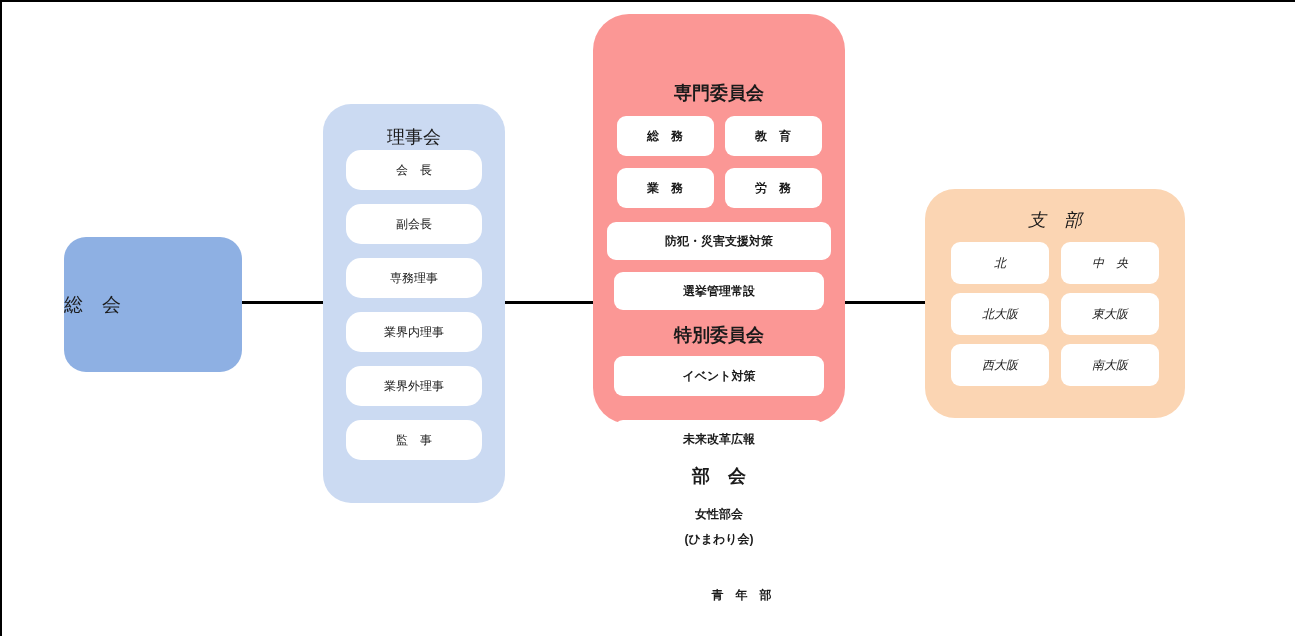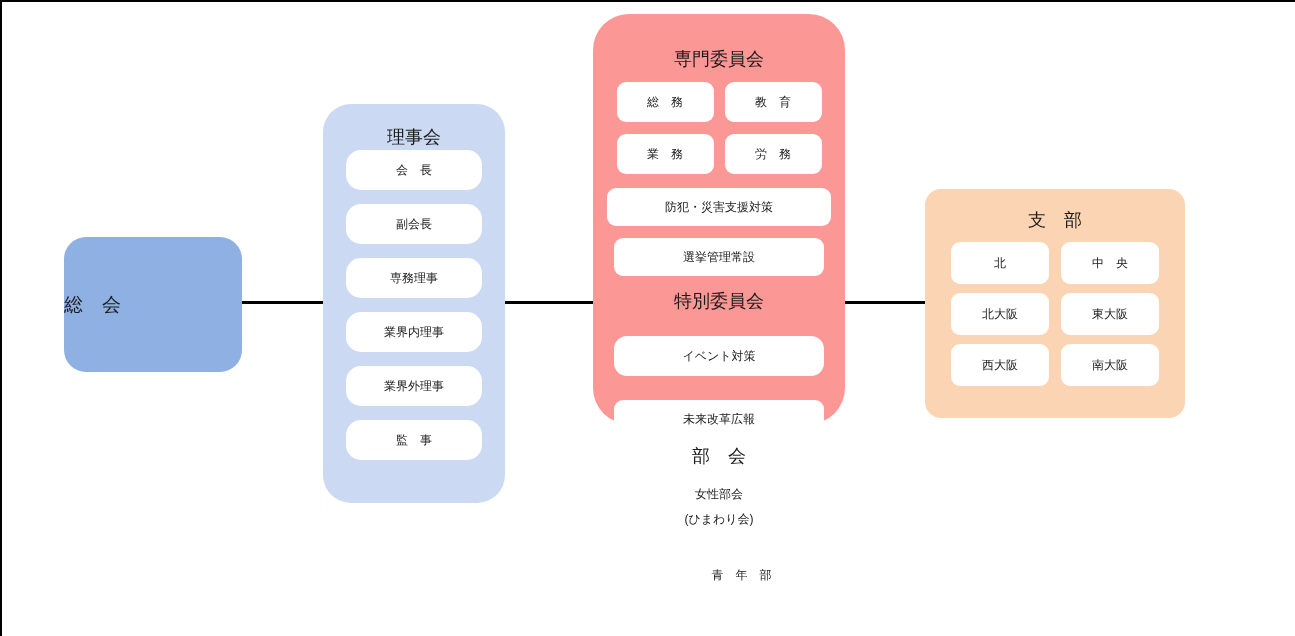--- a/index.html
+++ b/index.html
@@ -39,46 +39,46 @@
   .pill {
     background: #fff; border-radius: 9px;
     display: flex; align-items: center; justify-content: center;
     font-size: 12px;
   }
   .board .pill { width: 136px; height: 40px; margin-bottom: 14px; flex: none; border-radius: 15px; }
 
   .committee {
     left: 593px; top: 14px; width: 252px; height: 410px;
     border-radius: 36px;
-    padding-top: 32px;
-    display: flex; flex-direction: column; align-items: center;
+    padding-top: 66px;
+    display: flex; flex-direction: column; align-items: center; font-weight: bold;
   }
   .sec-title { height: 26px; line-height: 26px; font-size: 18px; flex: none; }
   .c-grid {
     margin-top: 10px; flex: none;
     display: grid; grid-template-columns: 97px 97px; gap: 12px 11px;
   }
   .c-grid .pill { width: 97px; height: 40px; }
   .wide1 { width: 224px; height: 38px; margin-top: 14px; flex: none; }
   .wide2 { width: 210px; height: 38px; margin-top: 12px; flex: none; }
   .t-special { margin-top: 12px; }
-  .sp1 { width: 210px; height: 40px; margin-top: 22px; flex: none; border-radius: 13px; }
+  .sp1 { width: 210px; height: 40px; margin-top: 8px; flex: none; }
   .sp2 { width: 210px; height: 38px; margin-top: 24px; flex: none; }
   .t-division { margin-top: 6px; height: 24px; line-height: 24px; }
   .div-women {
     width: 186px; height: 74px; margin-top: 2px; flex: none;
     flex-direction: column; line-height: 25px;
   }
   .div-youth { width: 186px; height: 38px; margin-top: 12px; flex: none; margin-left: 45px; }
 
   .branch {
     left: 925px; top: 189px; width: 260px; height: 229px;
-    border-radius: 16px;
+    border-radius: 30px;
     padding-top: 18px;
-    display: flex; flex-direction: column; align-items: center;
+    display: flex; flex-direction: column; align-items: center; font-style: italic;
   }
   .branch-title { height: 26px; line-height: 26px; font-size: 18px; flex: none; }
   .b-grid {
     margin-top: 9px; flex: none;
     display: grid; grid-template-columns: 98px 98px; gap: 9px 12px;
   }
   .b-grid .pill { width: 98px; height: 42px; }
 </style>
 </head>
 <body>

